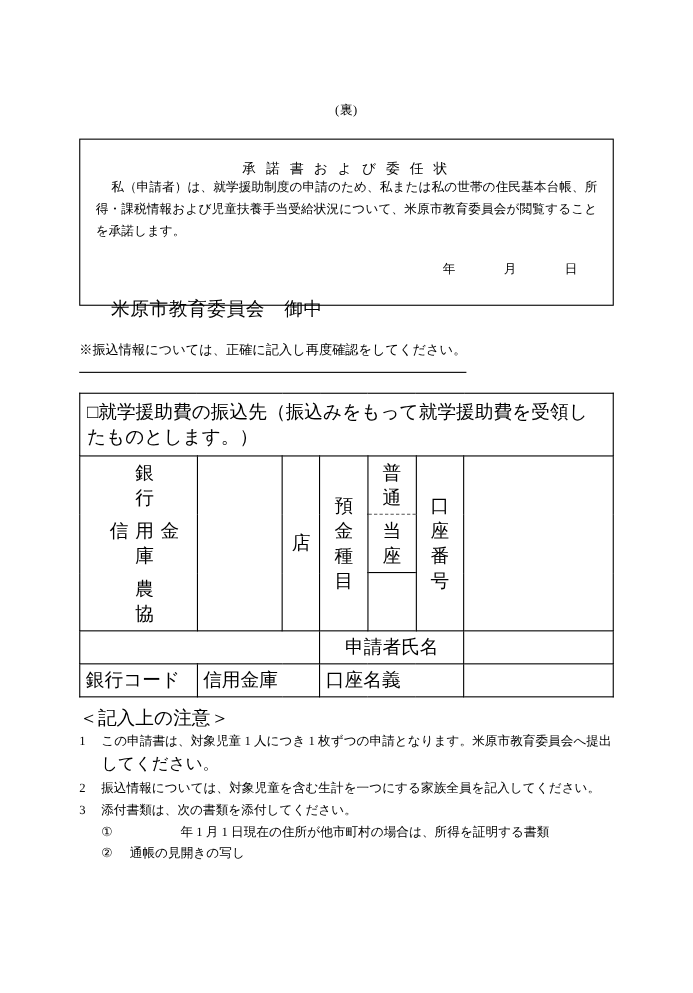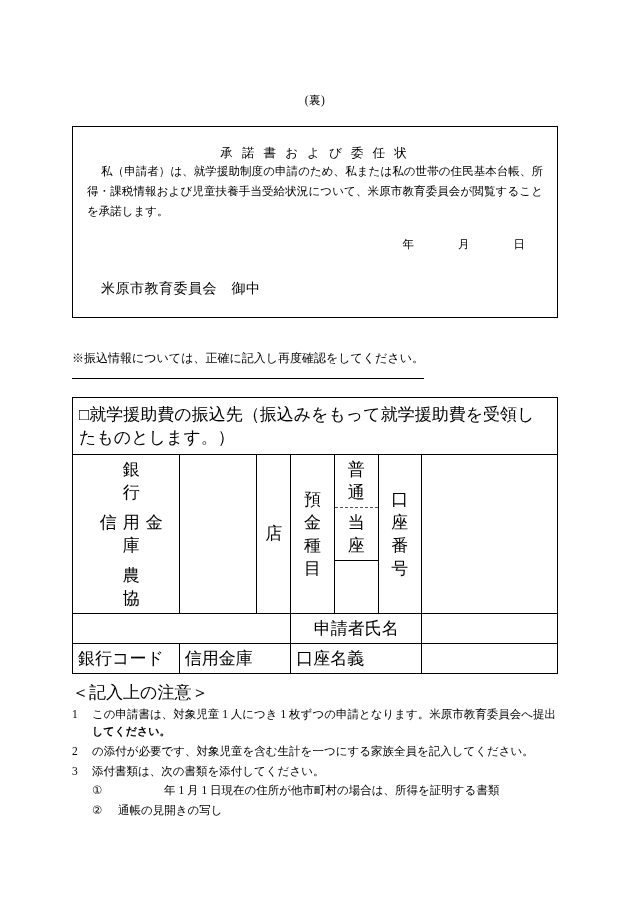--- a/index.html
+++ b/index.html
@@ -27,21 +27,21 @@
     font-size: 11.5px;
     margin-top: 93px;
     letter-spacing: 0.5px;
   }
 
   
   .consent-box {
     margin-top: 18px;
     border: 1px solid #000;
     box-sizing: border-box;
-    height: 192px;
+    height: 152px;
     padding: 14px 14px 0 14px;
     position: relative;
   }
   .consent-title {
     text-align: center;
     font-size: 12.5px;
     letter-spacing: 3px;
     margin-top: 4px;
   }
   .consent-body {
@@ -62,22 +62,22 @@
     padding-right: 18px;
   }
   .applicant-name {
     font-size: 11.5px;
     text-align: center;
     margin-top: 22px;
     padding-left: 36px;
     letter-spacing: 1px;
   }
   .addressee {
-    font-size: 14px;
-    margin-top: 28px;
+    font-size: 17px;
+    margin-top: 17px;
     padding-left: 14px;
     letter-spacing: 0.5px;
   }
 
   
   .notice {
     margin-top: 32px;
     font-size: 12px;
     display: inline-block;
     border-bottom: 1px solid #000;
@@ -126,23 +126,22 @@
     display: flex;
     margin-top: 1px;
   }
   .note-num {
     width: 20px;
     flex: 0 0 20px;
   }
   .note-body { flex: 1; }
   .note-cont {
     padding-left: 20px;
-    font-size: 11px;
+    font-size: 15px;
     line-height: 1.62;
-    font-weight: bold;
   }
   .subnote {
     font-size: 11.5px;
     line-height: 1.62;
     display: flex;
     padding-left: 20px;
     margin-top: 1px;
   }
   .subnote-num {
     width: 26px;
@@ -224,21 +223,21 @@
   <div class="notes-title">＜記入上の注意＞</div>
 
   <div class="note">
     <div class="note-num">1</div>
     <div class="note-body">この申請書は、対象児童 1 人につき 1 枚ずつの申請となります。米原市教育委員会へ提出</div>
   </div>
   <div class="note-cont">してください。</div>
 
   <div class="note">
     <div class="note-num">2</div>
-    <div class="note-body">の添付が必要です、対象児童を含む生計を一つにする家族全員を記入してください。</div>
+    <div class="note-body">振込情報については、対象児童を含む生計を一つにする家族全員を記入してください。</div>
   </div>
 
   <div class="note">
     <div class="note-num">3</div>
     <div class="note-body">添付書類は、次の書類を添付してください。</div>
   </div>
 
   <div class="subnote">
     <div class="subnote-num">①</div>
     <div class="subnote-body">　　　　年 1 月 1 日現在の住所が他市町村の場合は、所得を証明する書類</div>

